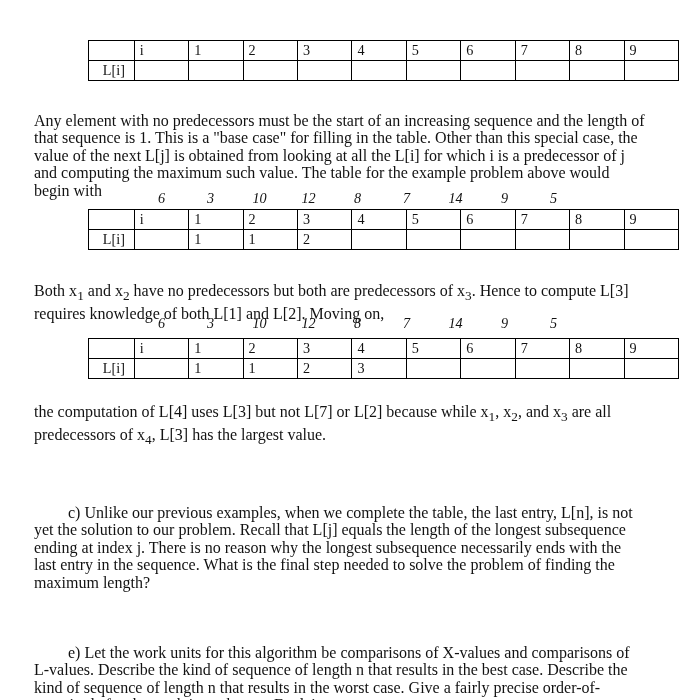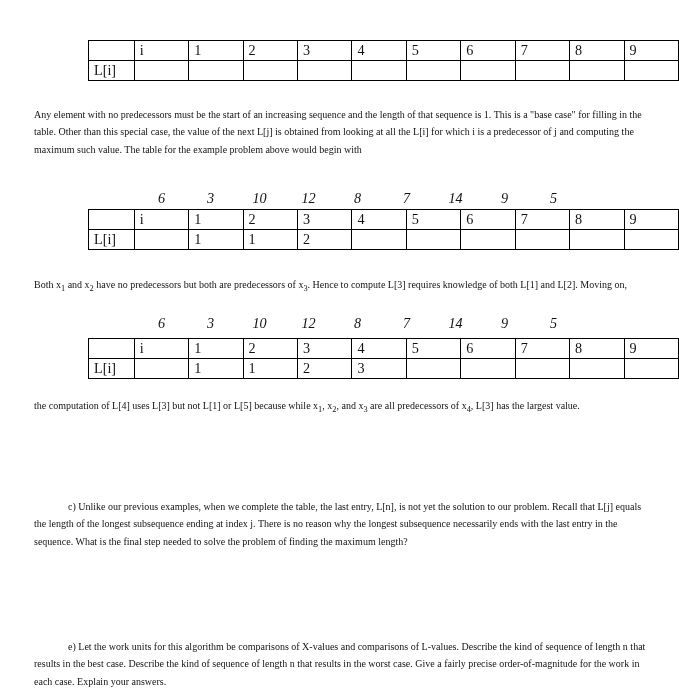--- a/index.html
+++ b/index.html
@@ -20,21 +20,21 @@
     width: 679px;
     height: 700px;
     padding: 0;
   }
 
   
   .para {
     position: absolute;
     left: 34px;
     width: 612px;
-    font-size: 10px;
+    font-size: 16px;
     line-height: 17.4px;
     text-align: left;
     color: #121212;
   }
   .para .indent { display: inline-block; width: 34px; }
 
   
   .dp-table-wrap {
     position: absolute;
     left: 88px;
@@ -47,21 +47,21 @@
   table.dp td {
     border: 1px solid #000;
     height: 19px;
     font-size: 14.2px;
     line-height: 19px;
     padding: 0 0 0 5px;
     vertical-align: middle;
     color: #121212;
     background: #ffffff;
   }
-  td.lbl   { width: 40px; }
+  td.lbl   { width: 40px; text-align: center; }
   td.cell  { width: 49px; }
   td.gray  { background: #bfbfbf; }
   td.green { background: #00a550; }
 
   
   .seq {
     position: absolute;
     font-style: italic;
     font-size: 14.2px;
     line-height: 16px;
@@ -199,21 +199,21 @@
         <td class="cell"></td>
         <td class="cell"></td>
         <td class="cell"></td>
         <td class="cell"></td>
         <td class="cell"></td>
       </tr>
     </tbody>
       </table>
   </div>
 
-  <p class="para" style="top:387px;"><span>the computation of L[4] uses L[3] but not L[1] or L[5] because while x</span><sub>1</sub><span>, x</span><sub>2</sub><span>, and x</span><sub>3</sub><span> are all predecessors of x</span><sub>4</sub><span>, L[3] has the largest value.</span></p>
+  <p class="para" style="top:387px;"><span>the computation of L[4] uses L[3] but not L[7] or L[2] because while x</span><sub>1</sub><span>, x</span><sub>2</sub><span>, and x</span><sub>3</sub><span> are all predecessors of x</span><sub>4</sub><span>, L[3] has the largest value.</span></p>
 
 
   <p class="para" style="top:488px;"><span class="indent"></span><span>c)  Unlike our previous examples, when we complete the table, the last entry, L[n], is not yet the solution to our problem.  Recall that L[j] equals the length of the longest subsequence ending at index j.  There is no reason why the longest subsequence necessarily ends with the last entry in the sequence.  What is the final step needed to solve the problem of finding the maximum length?</span></p>
 
 
   <p class="para" style="top:628px;"><span class="indent"></span><span>e)  Let the work units for this algorithm be comparisons of X-values and comparisons of L-values.  Describe the kind of sequence of length n that results in the best case.  Describe the kind of sequence of length n that results in the worst case.  Give a fairly precise order-of-magnitude for the work in each case.  Explain your answers.</span></p>
 
 </div>
 
 </body></html>

